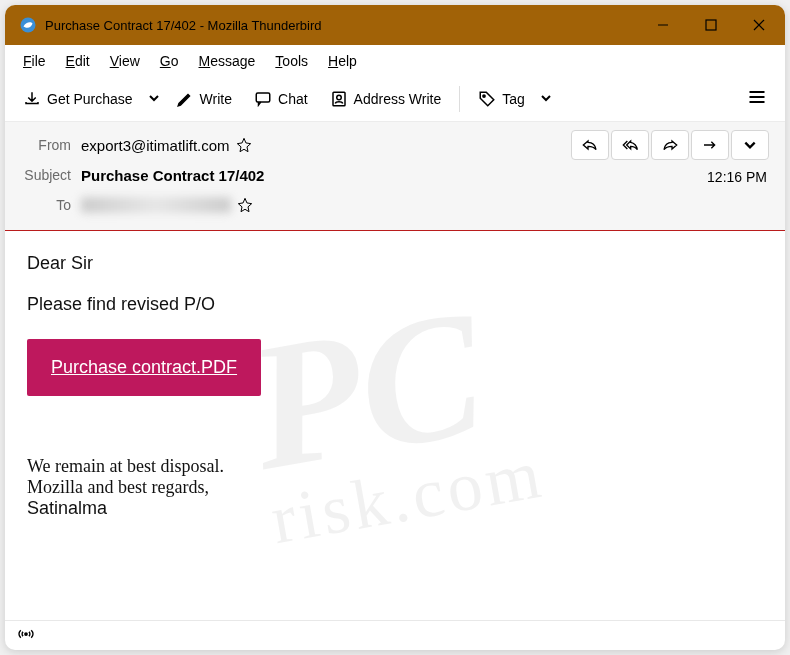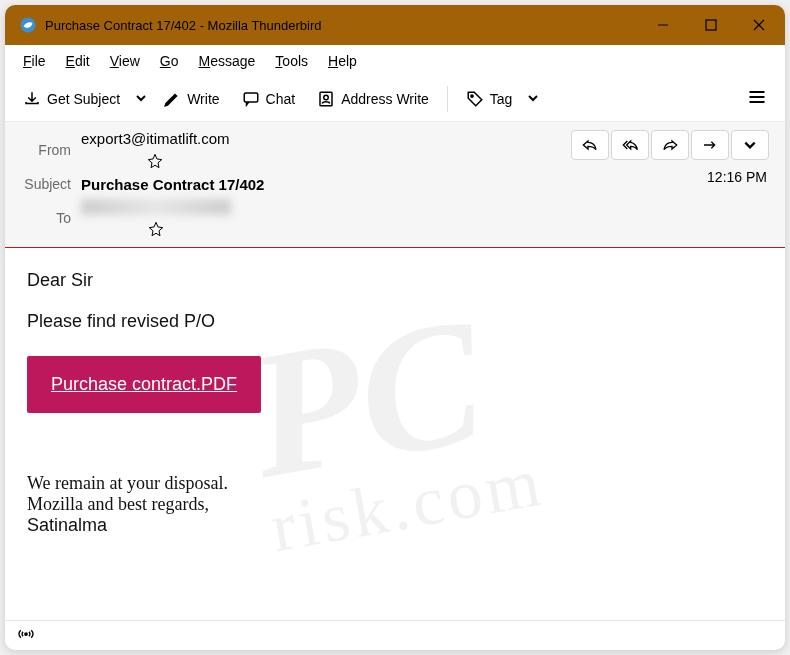--- a/index.html
+++ b/index.html
@@ -63,21 +63,21 @@
 
 .header-pane {
   background: #f6f6f6;
   border-top: 1px solid #ececec;
   border-bottom: 1px solid #b91c1c;
   padding: 8px 16px 10px 16px;
   position: relative;
 }
 .hdr-row { display: flex; align-items: center; min-height: 30px; }
 .hdr-label { width: 60px; color: #6b6b6b; font-size: 14px; text-align: right; padding-right: 10px; }
-.hdr-value { font-size: 15px; color: #000; display: flex; align-items: center; gap: 6px; flex-direction: column; }
+.hdr-value { font-size: 15px; color: #000; display: flex; align-items: center; gap: 6px; }
 .hdr-value.bold { font-weight: 700; }
 .star { width: 16px; height: 16px; stroke: #000; fill: none; stroke-width: 1.5; cursor: pointer; }
 .action-buttons {
   position: absolute; right: 16px; top: 8px;
   display: flex; gap: 2px;
 }
 .act-btn {
   width: 38px; height: 30px; background: #fff;
   border: 1px solid #d6d6d6; border-radius: 4px;
   display: flex; align-items: center; justify-content: center;
@@ -158,21 +158,21 @@
     <div class="menu-item"><span class="ul">T</span>ools</div>
     <div class="menu-item"><span class="ul">H</span>elp</div>
   </div>
 
   <div class="toolbar">
     <div class="tool-group">
       <div class="tool-btn">
         <svg class="icn" viewBox="0 0 24 24">
             <path d="M4 16v2h16v-2M7 10l5 5 5-5M12 3v12"></path>
           </svg>
-        <span>Get Subject</span>
+        <span>Get Purchase</span>
       </div>
       <div class="tool-drop"><svg viewBox="0 0 12 12">
             <path d="M2 4l4 4 4-4"></path>
           </svg></div>
     </div>
 
     <div class="tool-btn">
       <svg class="icn" viewBox="0 0 24 24">
           <path d="M3 21l3-1 12-12-2-2L4 18l-1 3z" fill="#000"></path>
         </svg>
@@ -275,21 +275,21 @@
     <div class="time-label">12:16 PM</div>
   </div>
 
   <div class="mail-body">
     <p>Dear Sir</p>
     <p>Please  find revised P/O</p>
     <div style="margin: 24px 0 10px 0;">
       <span class="attach-btn">Purchase contract.PDF</span>
     </div>
     <div class="sig1">
-      <p class="line">We remain at your disposal.</p>
+      <p class="line">We remain at best disposal.</p>
       <p class="line">Mozilla and best regards,</p>
     </div>
     <p class="sig2">Satinalma</p>
     <div class="watermark">
       <div>
         <div class="wm1">PC</div>
         <div class="wm2">risk.com</div>
       </div>
     </div>
   </div>

